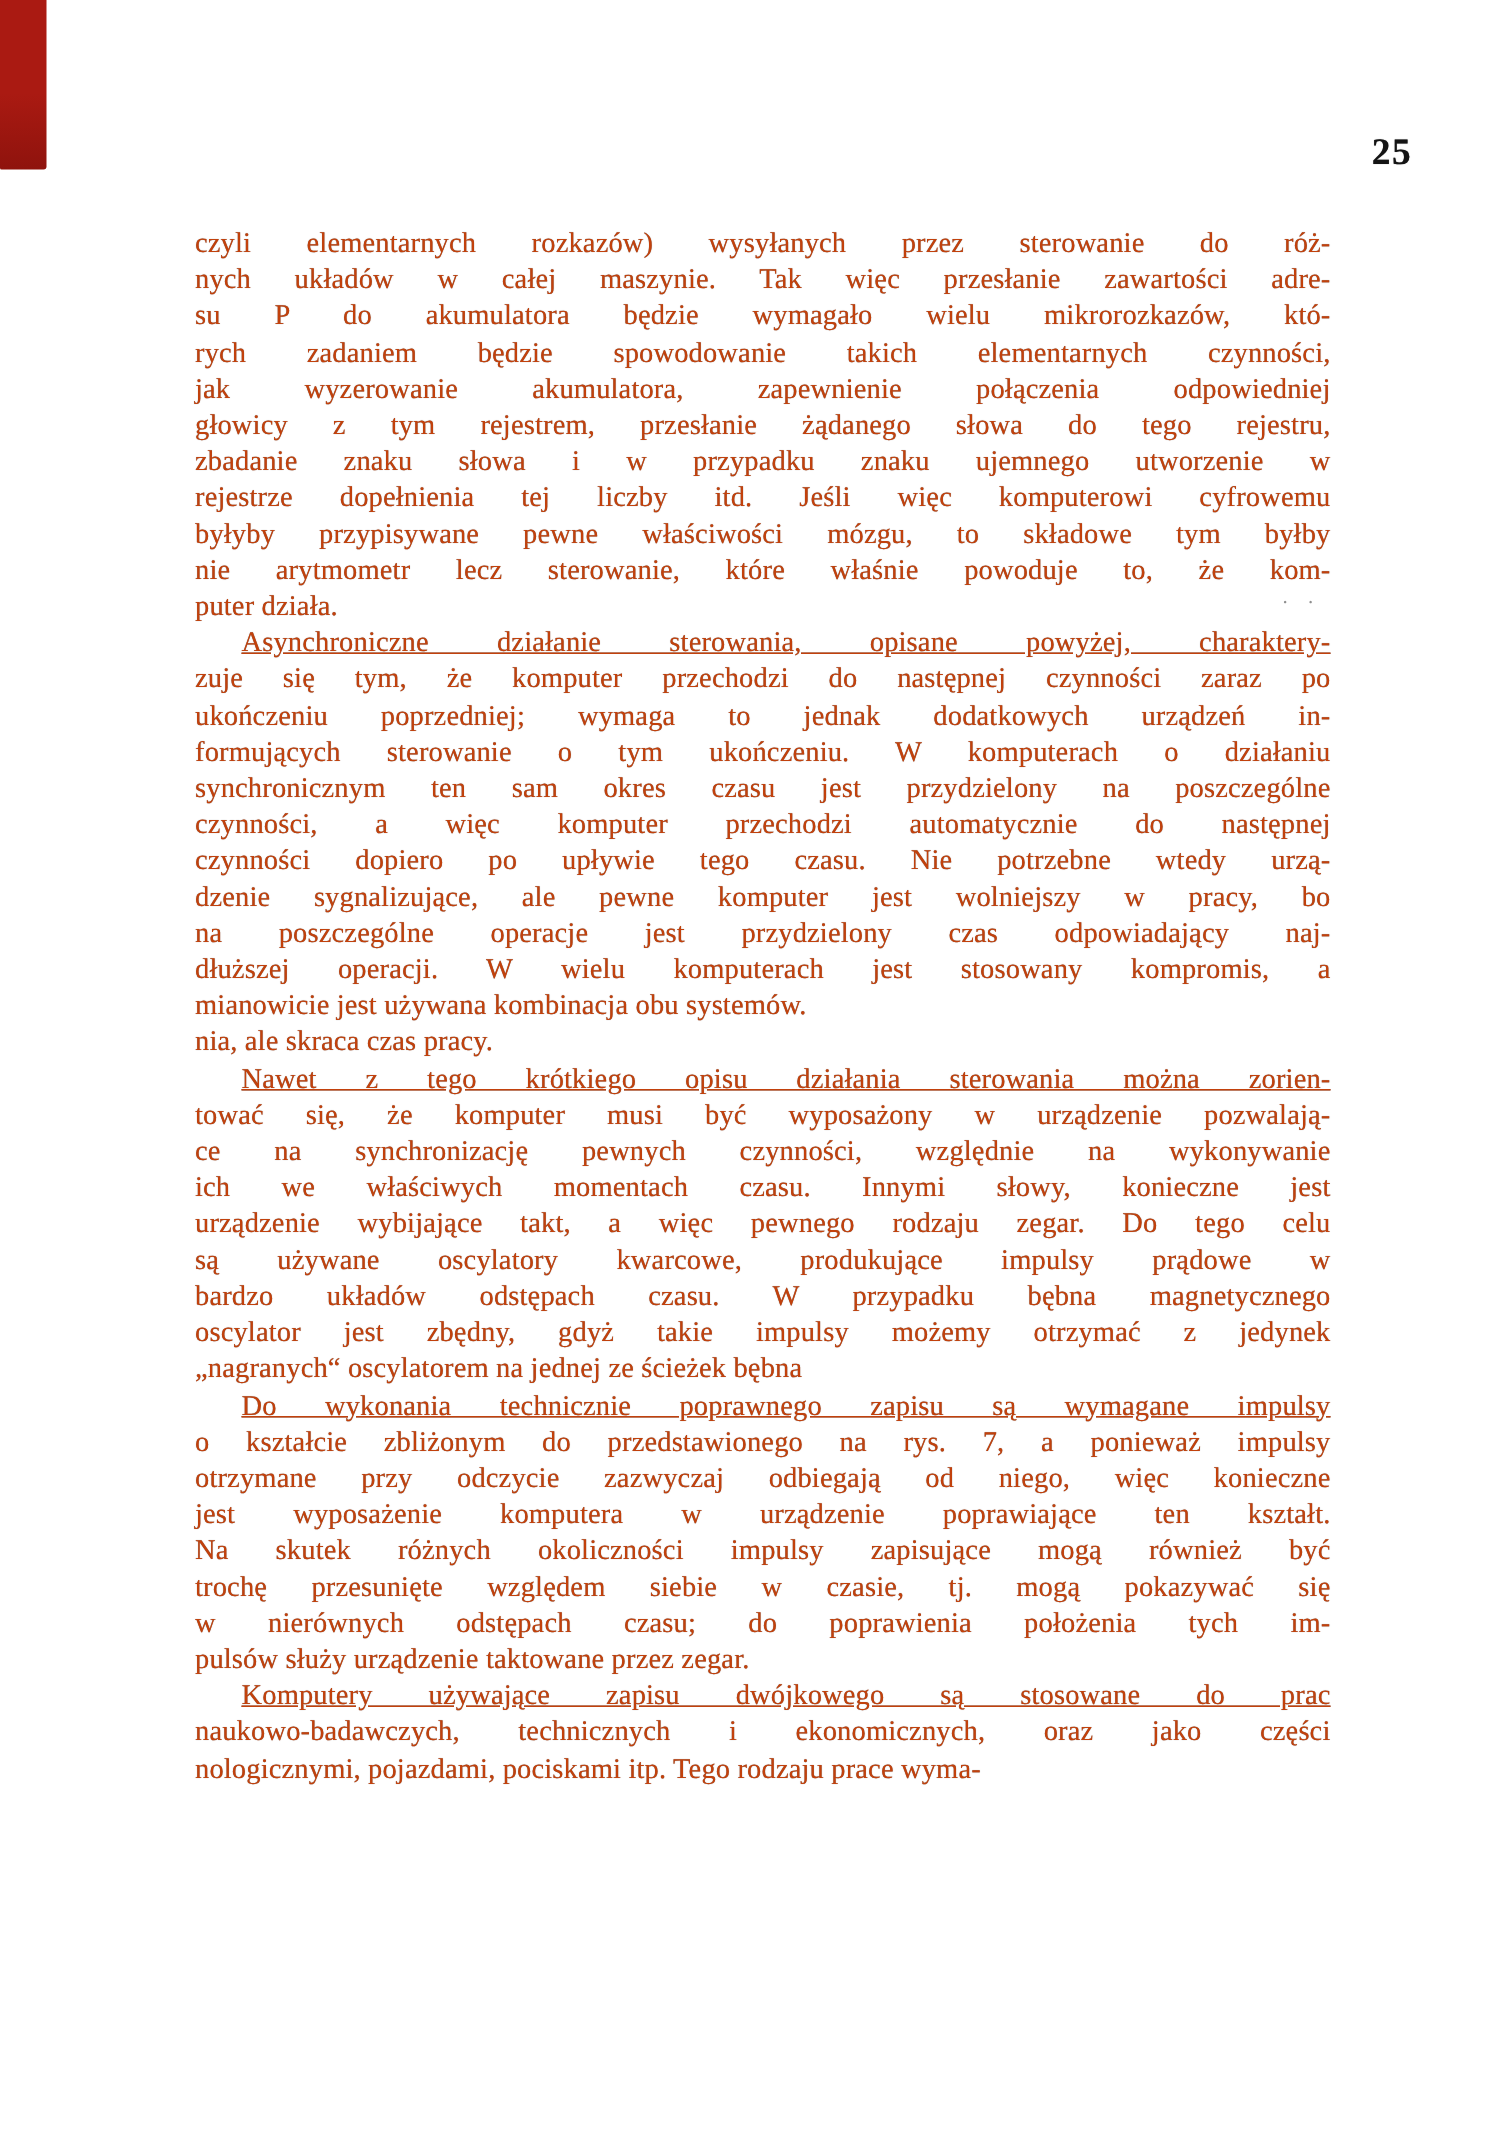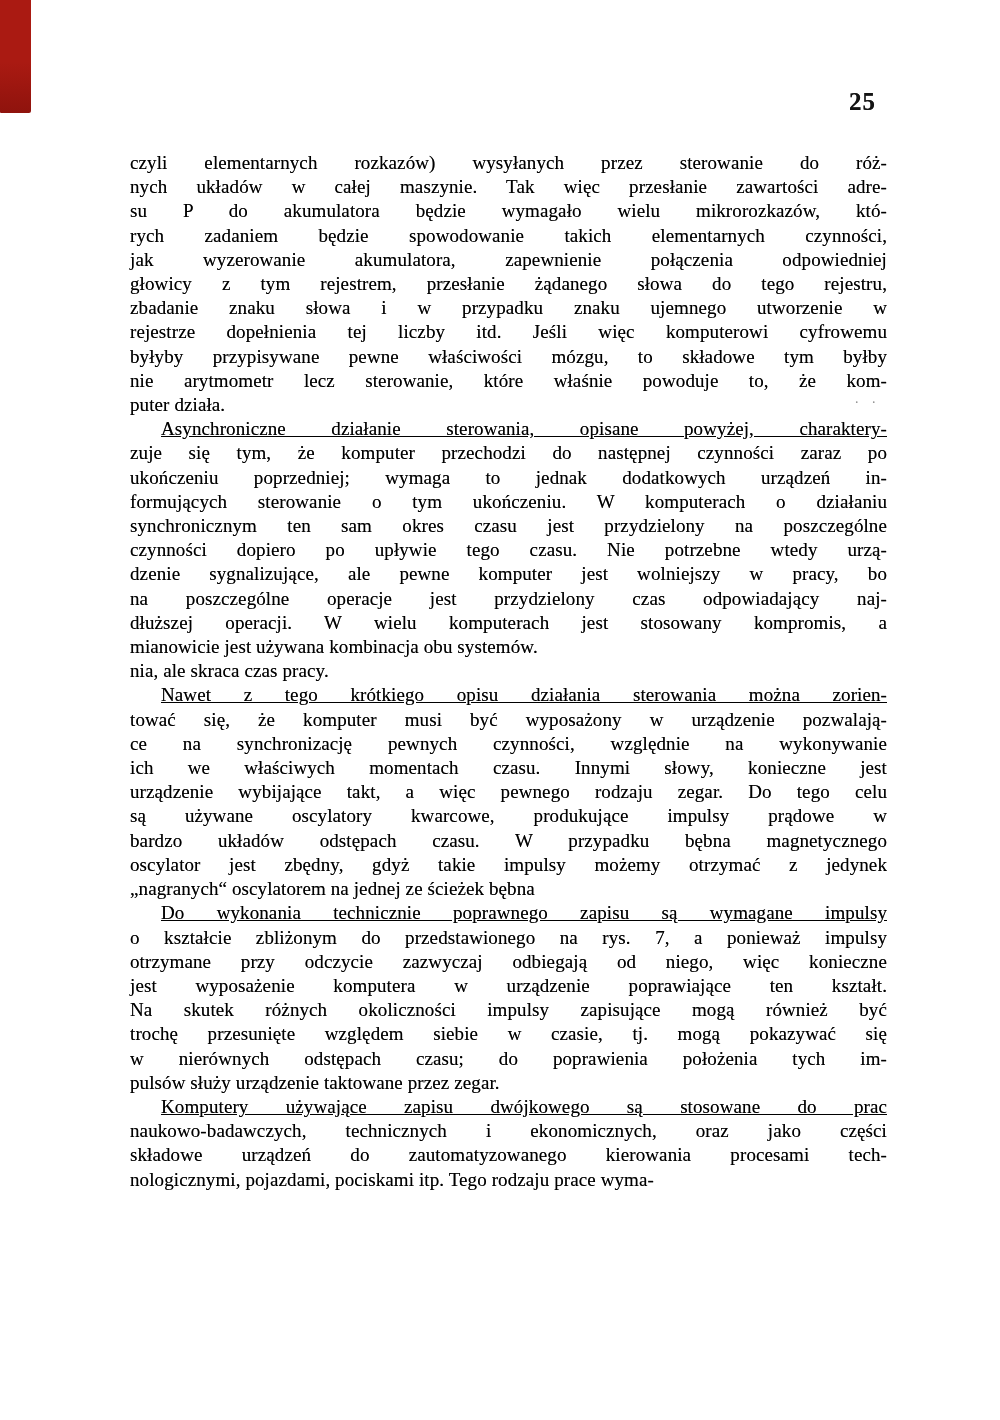--- a/index.html
+++ b/index.html
@@ -23,37 +23,38 @@
     position: absolute;
     left: 0;
     top: 0;
     width: 31px;
     height: 113px;
     background: linear-gradient(180deg, #b82219 0%, #aa1a12 55%, #8f130d 100%);
     border-radius: 0 0 2px 1px;
   }
   .page-number {
     position: absolute;
-    left: 849px;
+    left: 898px;
     top: 88px;
     width: 60px;
     font-size: 25px;
     font-weight: bold;
     color: #141414;
     letter-spacing: 1px;
     text-shadow: 0 0 0.5px rgba(0,0,0,0.65);
+    text-align: center;
   }
   .text-block {
     position: absolute;
     left: 130px;
     top: 151px;
     width: 757px;
     font-size: 19px;
     line-height: 24.2px;
-    color: #000000;
+    color: #c2410c;
     text-shadow: 0 0 0.5px rgba(0,0,0,0.55);
     letter-spacing: 0.1px;
   }
   .paragraph {
     margin: 0;
     padding: 0;
   }
   .line {
     text-align: justify;
     text-align-last: justify;
@@ -95,20 +96,21 @@
         <div class="line">byłyby przypisywane pewne właściwości mózgu, to składowe tym byłby</div>
         <div class="line">nie arytmometr lecz sterowanie, które właśnie powoduje to, że kom-</div>
         <div class="line lastline">puter działa.</div>
       </div>
       <div class="paragraph">
         <div class="line indent">Asynchroniczne działanie sterowania, opisane powyżej, charaktery-</div>
         <div class="line">zuje się tym, że komputer przechodzi do następnej czynności zaraz po</div>
         <div class="line">ukończeniu poprzedniej; wymaga to jednak dodatkowych urządzeń in-</div>
         <div class="line">formujących sterowanie o tym ukończeniu. W komputerach o działaniu</div>
         <div class="line">synchronicznym ten sam okres czasu jest przydzielony na poszczególne</div>
+        <div class="line">czynności, a więc komputer przechodzi automatycznie do następnej</div>
         <div class="line">czynności dopiero po upływie tego czasu. Nie potrzebne wtedy urzą-</div>
         <div class="line">dzenie sygnalizujące, ale pewne komputer jest wolniejszy w pracy, bo</div>
         <div class="line">na poszczególne operacje jest przydzielony czas odpowiadający naj-</div>
         <div class="line">dłuższej operacji. W wielu komputerach jest stosowany kompromis, a</div>
         <div class="line lastline">mianowicie jest używana kombinacja obu systemów.</div>
       </div>
       <div class="paragraph">
         <div class="line lastline">nia, ale skraca czas pracy.</div>
       </div>
       <div class="paragraph">
@@ -128,17 +130,16 @@
         <div class="line">otrzymane przy odczycie zazwyczaj odbiegają od niego, więc konieczne</div>
         <div class="line">jest wyposażenie komputera w urządzenie poprawiające ten kształt.</div>
         <div class="line">Na skutek różnych okoliczności impulsy zapisujące mogą również być</div>
         <div class="line">trochę przesunięte względem siebie w czasie, tj. mogą pokazywać się</div>
         <div class="line">w nierównych odstępach czasu; do poprawienia położenia tych im-</div>
         <div class="line lastline">pulsów służy urządzenie taktowane przez zegar.</div>
       </div>
       <div class="paragraph">
         <div class="line indent">Komputery używające zapisu dwójkowego są stosowane do prac</div>
         <div class="line">naukowo-badawczych, technicznych i ekonomicznych, oraz jako części</div>
-        <div class="line">składowe urządzeń do zautomatyzowanego kierowania procesami tech-</div>
         <div class="line lastline">nologicznymi, pojazdami, pociskami itp. Tego rodzaju prace wyma-</div>
       </div>
     </div>
 </div>
 
 </body></html>

